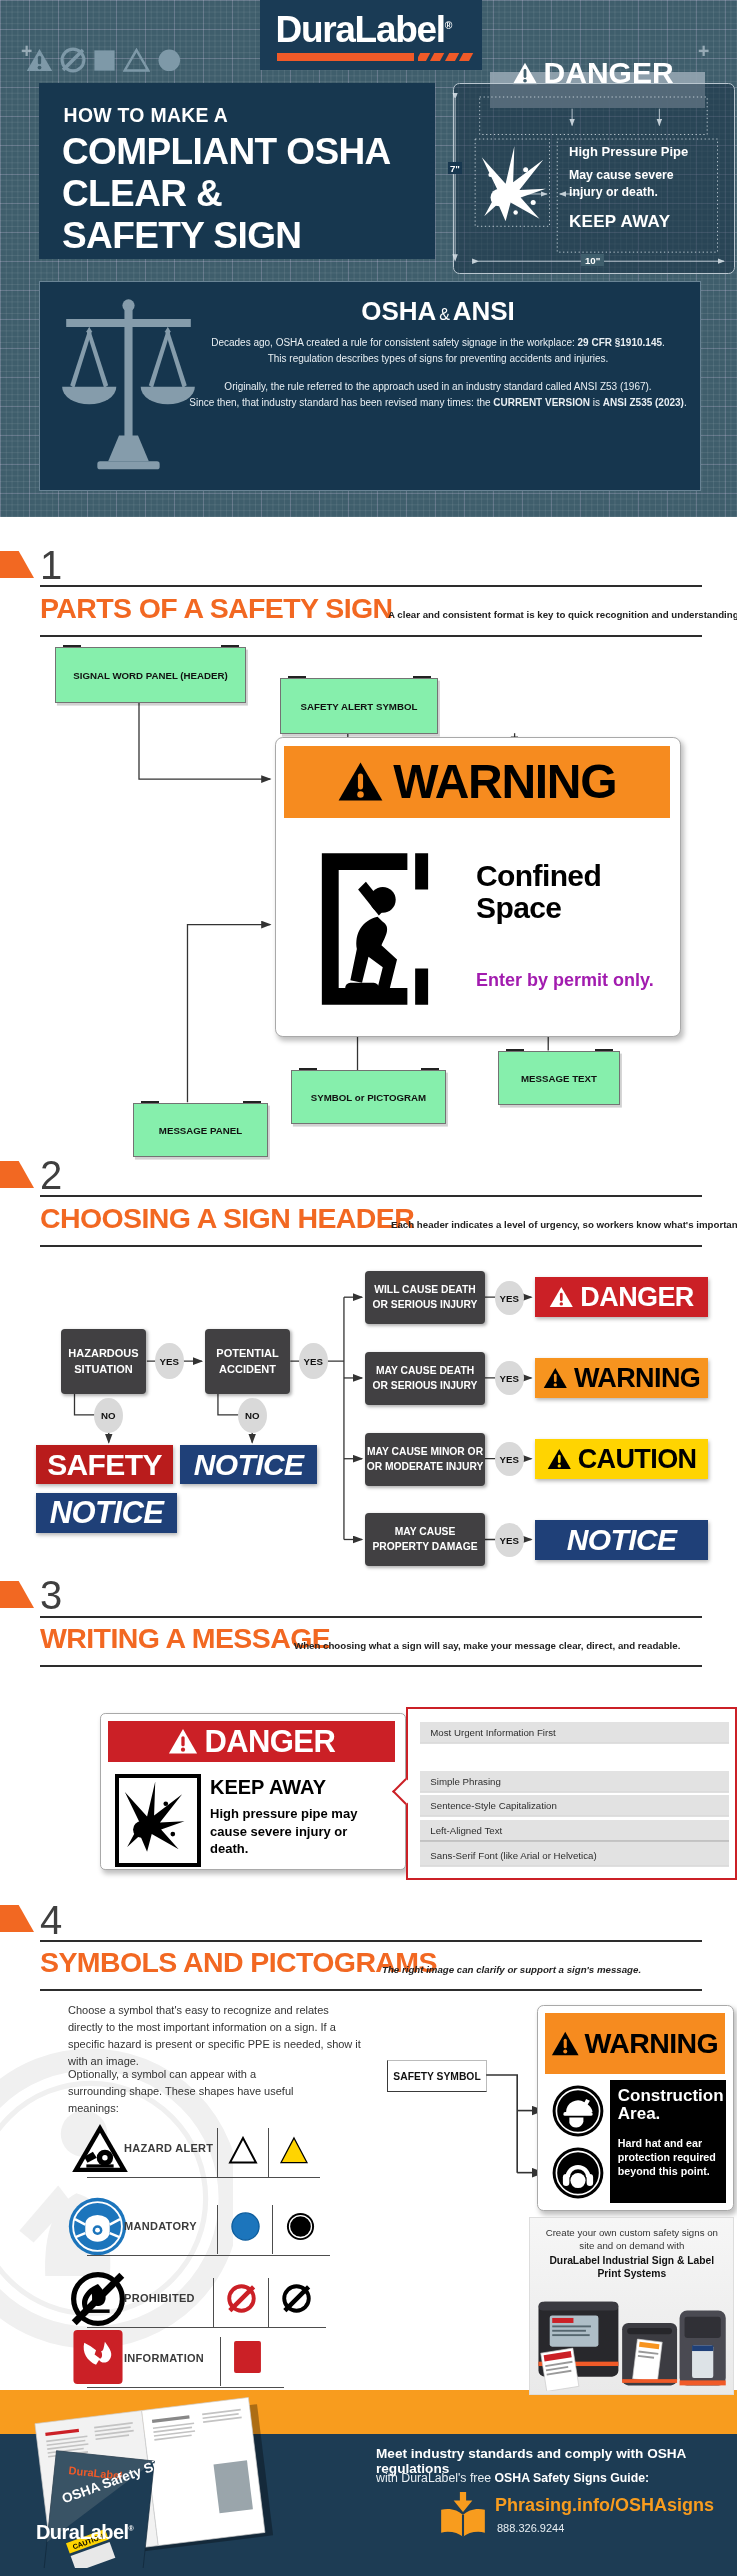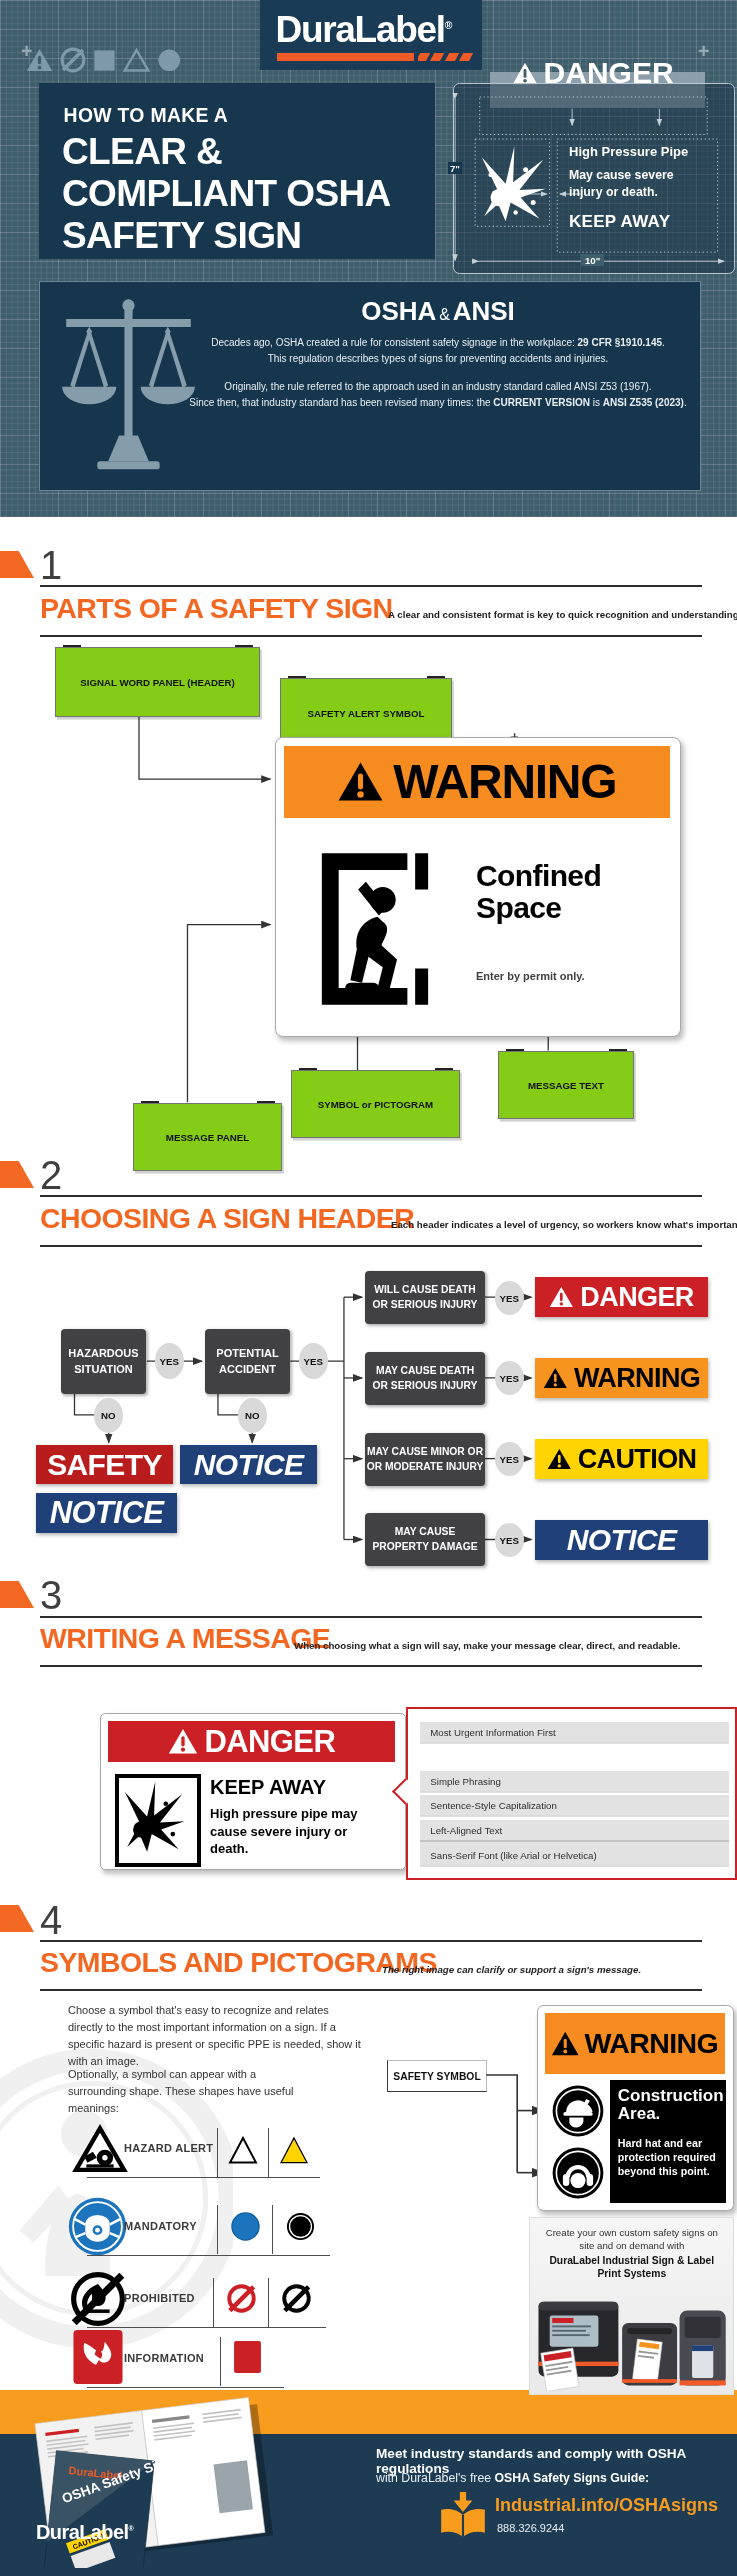--- a/index.html
+++ b/index.html
@@ -19,23 +19,23 @@
   .logo-word{color:#fff;font-weight:800;letter-spacing:-1.3px;}
   .logo-stripe{background:#f05a28;}
   .chev{position:absolute;top:0;width:10.3px;height:100%;background:#f05a28;transform:skewX(-28deg);}
   
   .flag{width:34px;height:27px;background:#f26822;clip-path:polygon(0 0,55% 0,100% 100%,0 100%);}
   .secnum{font-size:40px;font-weight:400;color:#3f3f3f;line-height:1;}
   .rule{height:1.9px;background:#2d2d2d;}
   .sectitle{color:#f26822;font-weight:bold;font-size:28.5px;letter-spacing:-0.6px;line-height:1;white-space:nowrap;}
   .secsub{font-size:9.7px;font-weight:bold;color:#222;white-space:nowrap;}
   
-  .callout{background:#84cc16;border:0.6px solid #737373;box-shadow:1.9px 2.6px 0 rgba(0,0,0,.18);
+  .callout{background:#86efac;border:0.6px solid #737373;box-shadow:1.9px 2.6px 0 rgba(0,0,0,.18);
            display:flex;align-items:center;justify-content:center;text-align:center;
-           font-size:9.7px;font-weight:bold;color:#111;padding:17px;}
+           font-size:9.7px;font-weight:bold;color:#111;padding:10px;}
   .callout::before{content:"";position:absolute;top:-3.2px;left:6.5px;width:18px;height:2.6px;background:#222;}
   .callout::after{content:"";position:absolute;top:-3.2px;right:6.5px;width:18px;height:2.6px;background:#222;}
   
   .sign{background:#fff;border:1.3px solid #a9a9a9;border-radius:7.8px;box-shadow:2.6px 3.2px 5.2px rgba(0,0,0,.25);}
   .sign-head{display:flex;align-items:center;justify-content:center;gap:9px;font-weight:800;}
   .pre{white-space:pre-line;}
   
   .flow-box{background:#414042;color:#fff;border-radius:3.9px;display:flex;align-items:center;justify-content:center;
             text-align:center;font-weight:bold;font-size:11px;white-space:pre-line;line-height:1.45;
             box-shadow:1.3px 1.9px 3.2px rgba(0,0,0,.3);}
@@ -90,22 +90,22 @@
         <div class="chev" style="left:0;"></div>
           <div class="chev" style="left:14.2px;"></div>
           <div class="chev" style="left:28.5px;"></div>
           <div class="chev" style="left:43px;"></div>
       </div>
     </div>
 
     <div class="a navybox" style="left:39px;top:83px;width:396px;height:176px;">
       <div class="a" style="left:24.6px;top:21px;color:#fff;font-size:19.4px;font-weight:bold;letter-spacing:0.3px;">HOW TO MAKE A</div>
       <div class="a" style="left:23px;top:48px;color:#fff;font-size:37px;font-weight:800;line-height:1.13;letter-spacing:-0.6px;">
+        <div>COMPLIANT OSHA</div>
         <div>CLEAR &amp;</div>
-        <div>COMPLIANT OSHA</div>
         <div>SAFETY SIGN</div>
       </div>
     </div>
 
     <div class="a" style="left:490px;top:72px;width:215px;height:36px;background:#93a4b0;opacity:.92;"></div>
     <div class="a sign-head" style="left:453px;top:56px;width:280px;color:#fff;font-size:30px;gap:5.2px;">
       <svg width="26" height="23" viewBox="0 0 100 88">
           <path d="M50 3 97 85H3Z" fill="#fff"></path>
           <rect x="44.5" y="27" width="11" height="34" rx="5.5" fill="#3f5e6c"></rect>
           <circle cx="50" cy="72" r="7" fill="#3f5e6c"></circle>
@@ -218,21 +218,21 @@
       <g fill="#000">
         <path d="M14 4h66v13H27v91h53v13H14Z"></path>
         <path d="M86 4h10v28H86Z M86 93h10v28H86Z"></path>
         <circle cx="61" cy="40" r="10"></circle>
         <path d="M58 52 42 32l6-6 16 20Z"></path>
         <path d="M57 53c-12 3-18 13-16 25l-5 24 9 2 5-20 11 8-4 16 9 2 6-24-12-11c4-8 7-14 1-18Z"></path>
         <rect x="32" y="104" width="26" height="9" rx="4"></rect>
       </g>
     </svg>
     <div class="a" style="left:200px;top:122px;width:188px;color:#000;font-size:30px;font-weight:800;line-height:1.08;letter-spacing:-0.6px;">Confined Space</div>
-    <div class="a" style="left:200px;top:232px;color:#404040;font-size:11px;font-weight:bold;">Enter by permit only.</div>
+    <div class="a" style="left:200px;top:232px;color:#a21caf;font-size:18px;font-weight:bold;">Enter by permit only.</div>
   </div>
 
   <div class="a callout" style="left:291px;top:1070px;width:133px;height:32px;">SYMBOL or PICTOGRAM</div>
   <div class="a callout" style="left:498px;top:1051px;width:100px;height:32px;">MESSAGE TEXT</div>
   <div class="a callout" style="left:133px;top:1103px;width:113px;height:32px;">MESSAGE PANEL</div>
 
   <div class="a flag" style="left:0;top:1161px;"></div>
   <div class="a secnum" style="left:40px;top:1155px;">2</div>
   <div class="a rule" style="left:40px;top:1195px;width:662px;"></div>
   <div class="a sectitle" style="left:40px;top:1204px;">CHOOSING A SIGN HEADER</div>
@@ -592,17 +592,17 @@
   <div class="a" style="left:376px;top:2446px;width:354px;color:#fff;font-size:13.6px;font-weight:800;z-index:7;">Meet industry standards and comply with OSHA regulations</div>
   <div class="a" style="left:376px;top:2471px;color:#e9eff3;font-size:12.3px;z-index:7;"><span>with DuraLabel's free </span><span class="b" style="color:#fff;">OSHA Safety Signs Guide:</span></div>
 
   <svg class="a" style="left:437px;top:2491px;z-index:7;" width="52" height="48" viewBox="0 0 100 92">
     <g fill="#f89c1e">
       <path d="M44 2h12v16h12L50 40 32 18h12Z"></path>
       <path d="M50 46C40 36 24 32 8 36v44c16-4 32 0 42 8 10-8 26-12 42-8V36C76 32 60 36 50 46Z"></path>
     </g>
     <path d="M50 46v42" stroke="#1d3c54" stroke-width="4"></path>
   </svg>
-  <a class="a" style="left:495px;top:2495px;color:#f89c1e;font-size:18px;font-weight:800;text-decoration:none;z-index:7;" href="#">Industrial.info/OSHAsigns</a>
+  <a class="a" style="left:495px;top:2495px;color:#f89c1e;font-size:18px;font-weight:800;text-decoration:none;z-index:7;" href="#">Phrasing.info/OSHAsigns</a>
   <div class="a" style="left:497px;top:2522px;color:#e9eff3;font-size:11px;z-index:7;">888.326.9244</div>
 
 </div>
 
 
 </body></html>

